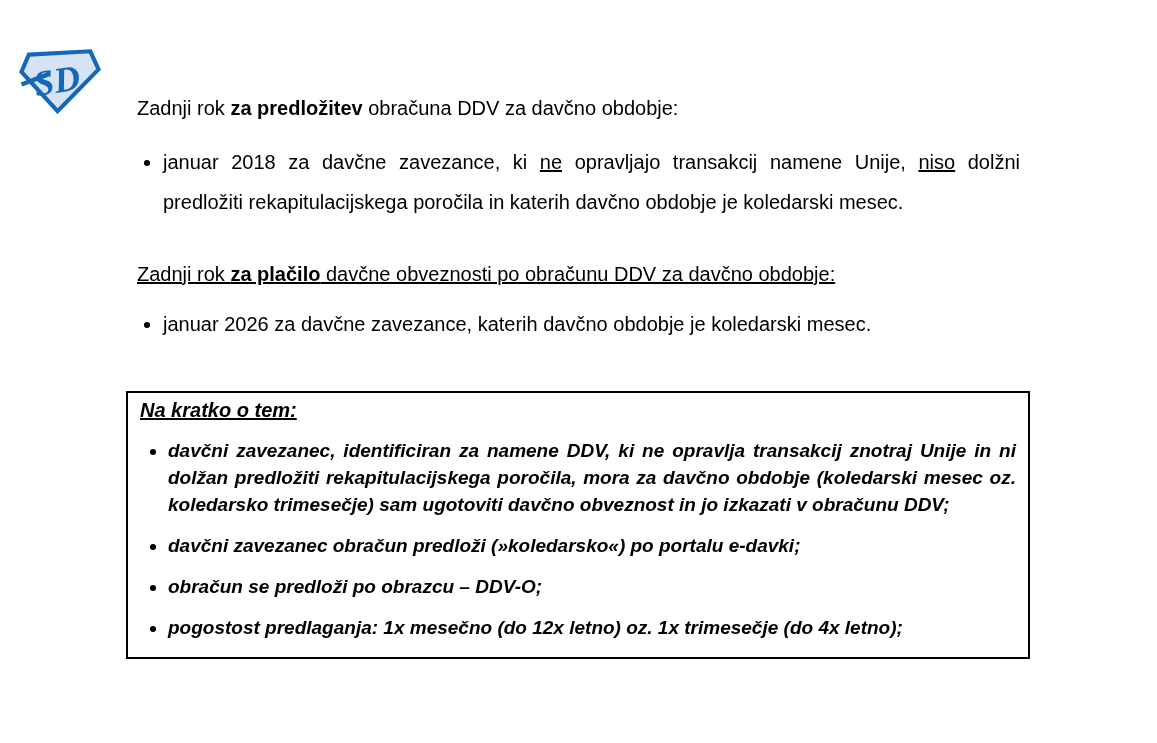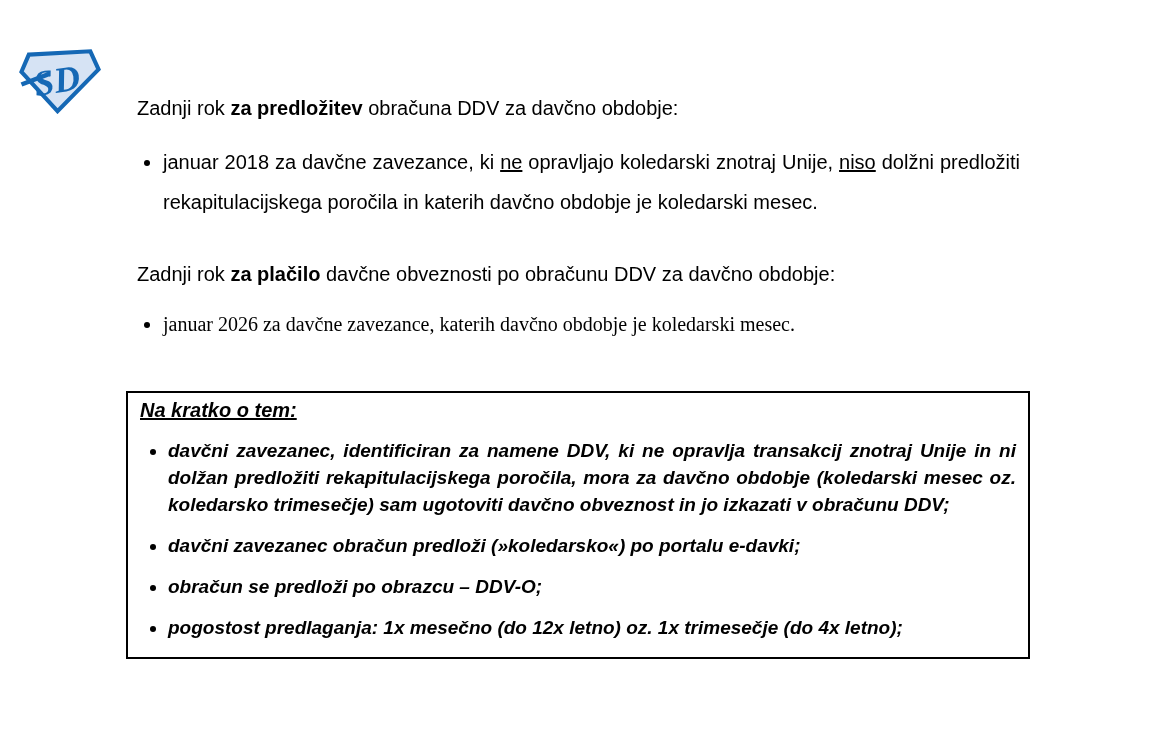--- a/index.html
+++ b/index.html
@@ -32,32 +32,32 @@
     top: 0;
     width: 883px;
   }
   .sec-heading {
     font-size: 20px;
     line-height: 24px;
     font-weight: normal;
     margin: 0;
   }
   .h1-space { margin-top: 96px; }
-  .h2-space { margin-top: 40px; }
+  .h2-space { margin-top: 40px; text-decoration: underline; }
   ul.main-bullets {
     margin: 22px 0 0 0;
     padding-left: 26px;
     list-style: disc;
   }
   ul.main-bullets li {
     font-size: 20px;
     line-height: 40px;
     text-align: justify;
   }
-  ul.main-bullets.mb2 { margin-top: 18px; font-family: Liberation Serif, serif; }
+  ul.main-bullets.mb2 { margin-top: 18px; }
   .uline { text-decoration: underline; }
   .info-box {
     margin: 47px -10px 0 -11px;
     border: 2px solid #000000;
     padding: 4px 12px 16px 12px;
     box-sizing: border-box;
     min-height: 250px;
   }
   .box-title {
     font-size: 20px;
@@ -90,21 +90,21 @@
     <polygon points="12,10 87,6 97,28 47,79 3,31" stroke="#1568b5" stroke-width="5" stroke-linejoin="miter" fill="#d6e3f4"></polygon>
     <polygon points="2,44 36,31 38,36 4,49" fill="#1568b5"></polygon>
     <text x="18" y="56" font-size="44" font-weight="bold" font-style="italic" font-family="Liberation Serif, serif" transform="rotate(-9 50 40)" fill="#1568b5">SD</text>
   </svg>
 
   <div class="content">
 
     <div class="sec-heading h1-space"><span>Zadnji rok </span><strong>za predložitev</strong><span> obračuna DDV za davčno obdobje:</span></div>
 
     <ul class="main-bullets">
-      <li><span>januar 2018 za davčne zavezance, ki </span><span class="uline">ne</span><span> opravljajo koledarski znotraj Unije, </span><span class="uline">niso</span><span> dolžni predložiti rekapitulacijskega poročila in katerih davčno obdobje je koledarski mesec.</span></li>
+      <li><span>januar 2018 za davčne zavezance, ki </span><span class="uline">ne</span><span> opravljajo transakcij namene Unije, </span><span class="uline">niso</span><span> dolžni predložiti rekapitulacijskega poročila in katerih davčno obdobje je koledarski mesec.</span></li>
     </ul>
 
     <div class="sec-heading h2-space"><span>Zadnji rok </span><strong>za plačilo</strong><span> davčne obveznosti po obračunu DDV za davčno obdobje:</span></div>
 
     <ul class="main-bullets mb2">
       <li>januar 2026 za davčne zavezance, katerih davčno obdobje je koledarski mesec.</li>
     </ul>
 
     <div class="info-box">
       <div class="box-title">Na kratko o tem:</div>

